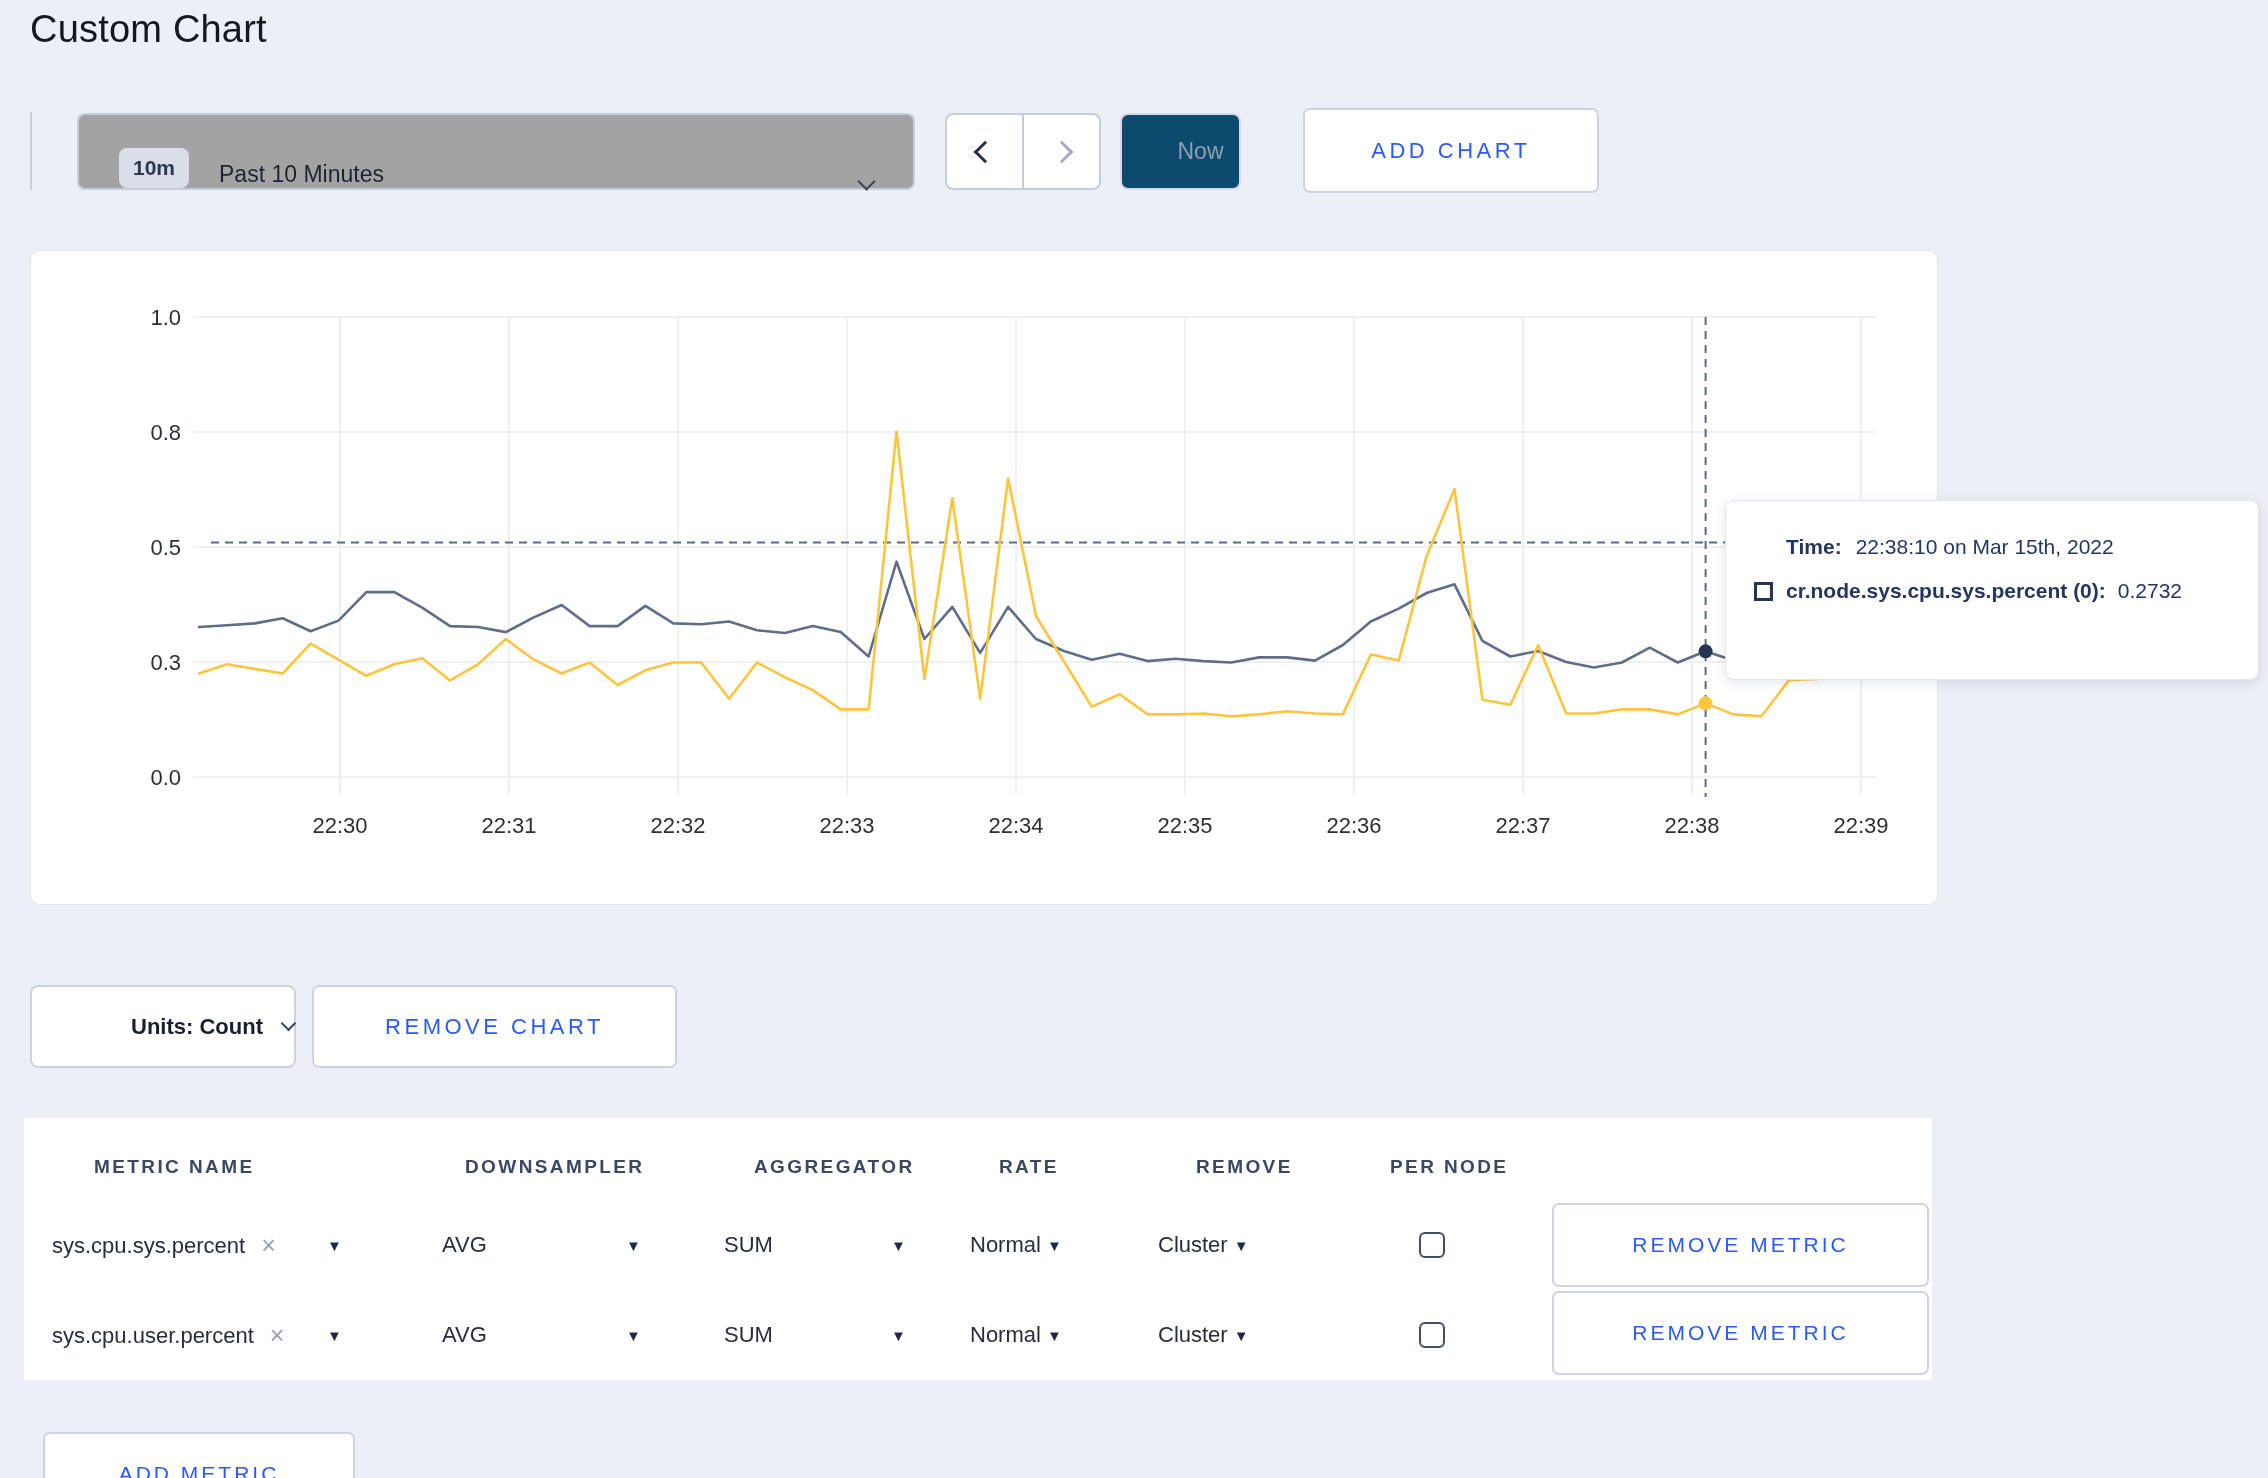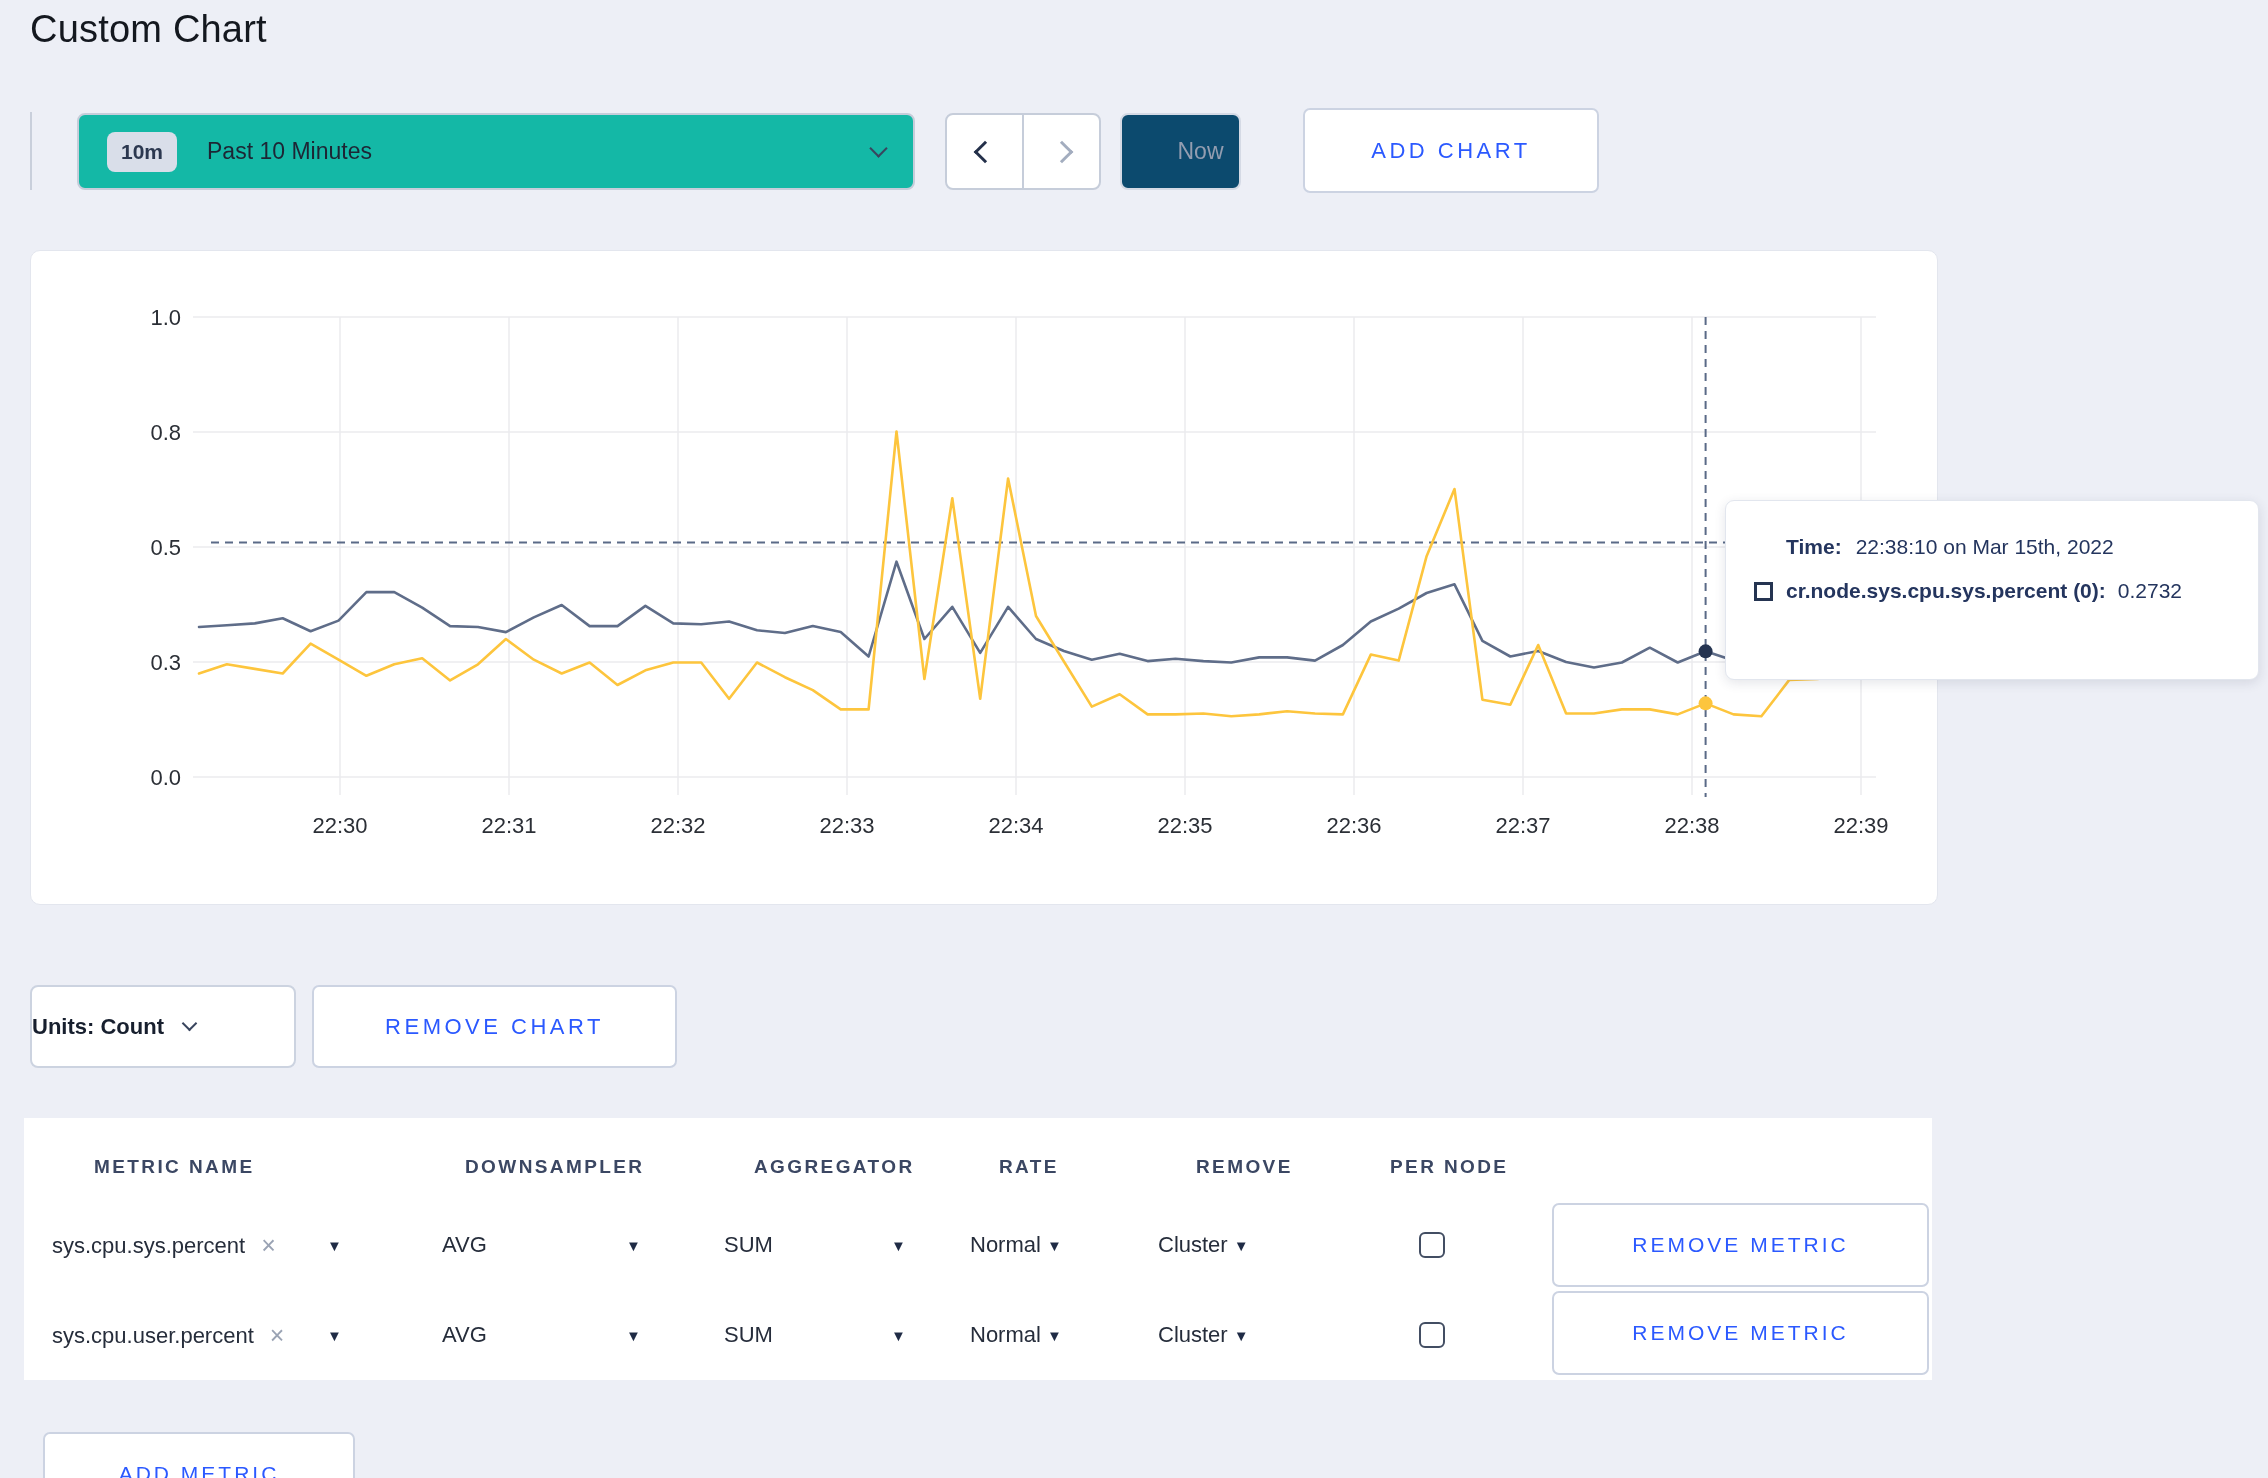--- a/index.html
+++ b/index.html
@@ -7,23 +7,23 @@
     width:2268px;height:1478px;position:relative;overflow:hidden;
     background:#edeff6;
     font-family:"Liberation Sans", sans-serif;
     color:#1d2433;
   }
   .abs{position:absolute;}
   
   .page-title{left:30px;top:8px;font-size:38px;font-weight:500;color:#14181f;letter-spacing:0.2px;}
   .toolbar-divider{left:30px;top:112px;width:2px;height:78px;background:#c9cfdb;}
   .time-selector{
-    left:77px;top:113px;width:838px;height:77px;background:#14b8a6;
+    left:77px;top:113px;width:838px;height:77px;background:#a3a3a3;
     border:2px solid #c6cdda;border-radius:8px;box-sizing:border-box;
-    display:flex;align-items:center;padding:0 28px;cursor:pointer;
+    display:flex;align-items:flex-end;padding:0 40px;cursor:pointer;
   }
   .time-badge{background:#d9dee9;border-radius:8px;padding:8px 14px;font-size:21px;font-weight:bold;color:#2c3850;}
   .time-label{margin-left:30px;font-size:23px;color:#1d2534;}
   .chev{display:inline-block;width:11px;height:11px;border-right:2.5px solid #39455e;border-bottom:2.5px solid #39455e;}
   .chev-down{transform:rotate(45deg);margin-top:-6px;}
   .chev-left{transform:rotate(135deg);}
   .chev-right{transform:rotate(-45deg);}
   .time-selector .chev-down{margin-left:auto;}
   .pager{
     left:945px;top:113px;width:156px;height:77px;background:#fff;
@@ -61,21 +61,21 @@
   }
   .tt-row{display:flex;align-items:center;height:44px;font-size:21px;color:#24355e;}
   .tt-time-label{font-weight:bold;margin-left:32px;margin-right:14px;}
   .tt-swatch{width:19px;height:19px;box-sizing:border-box;border:3.5px solid #253451;margin-right:13px;flex:0 0 auto;}
   .tt-name{font-weight:bold;margin-right:12px;white-space:nowrap;}
   .tt-value{font-weight:normal;}
   
   .units-button{
     left:30px;top:985px;width:266px;height:83px;background:#fff;
     border:2px solid #ccd3e0;border-radius:8px;box-sizing:border-box;
-    display:flex;align-items:center;justify-content:flex-start;gap:20px;
+    display:flex;align-items:center;justify-content:flex-end;gap:20px;
     font-size:22px;font-weight:bold;color:#171f2e;cursor:pointer;
   }
   .units-button .chev{width:9px;height:9px;border-width:2px;}
   .remove-chart-button{left:312px;top:985px;width:365px;height:83px;font-size:22px;}
   
   .table-card{left:24px;top:1118px;width:1908px;height:262px;background:#fff;}
   .th{position:absolute;top:38px;font-size:19px;font-weight:600;letter-spacing:2.4px;color:#3b4763;white-space:nowrap;}
   .trow{position:absolute;left:0;width:1908px;height:90px;}
   .cell{position:absolute;top:50%;transform:translateY(-50%);font-size:22px;color:#262d3b;white-space:nowrap;display:flex;align-items:center;cursor:pointer;}
   .x-icon{color:#9aa3b4;font-size:25px;margin-left:16px;cursor:pointer;}

